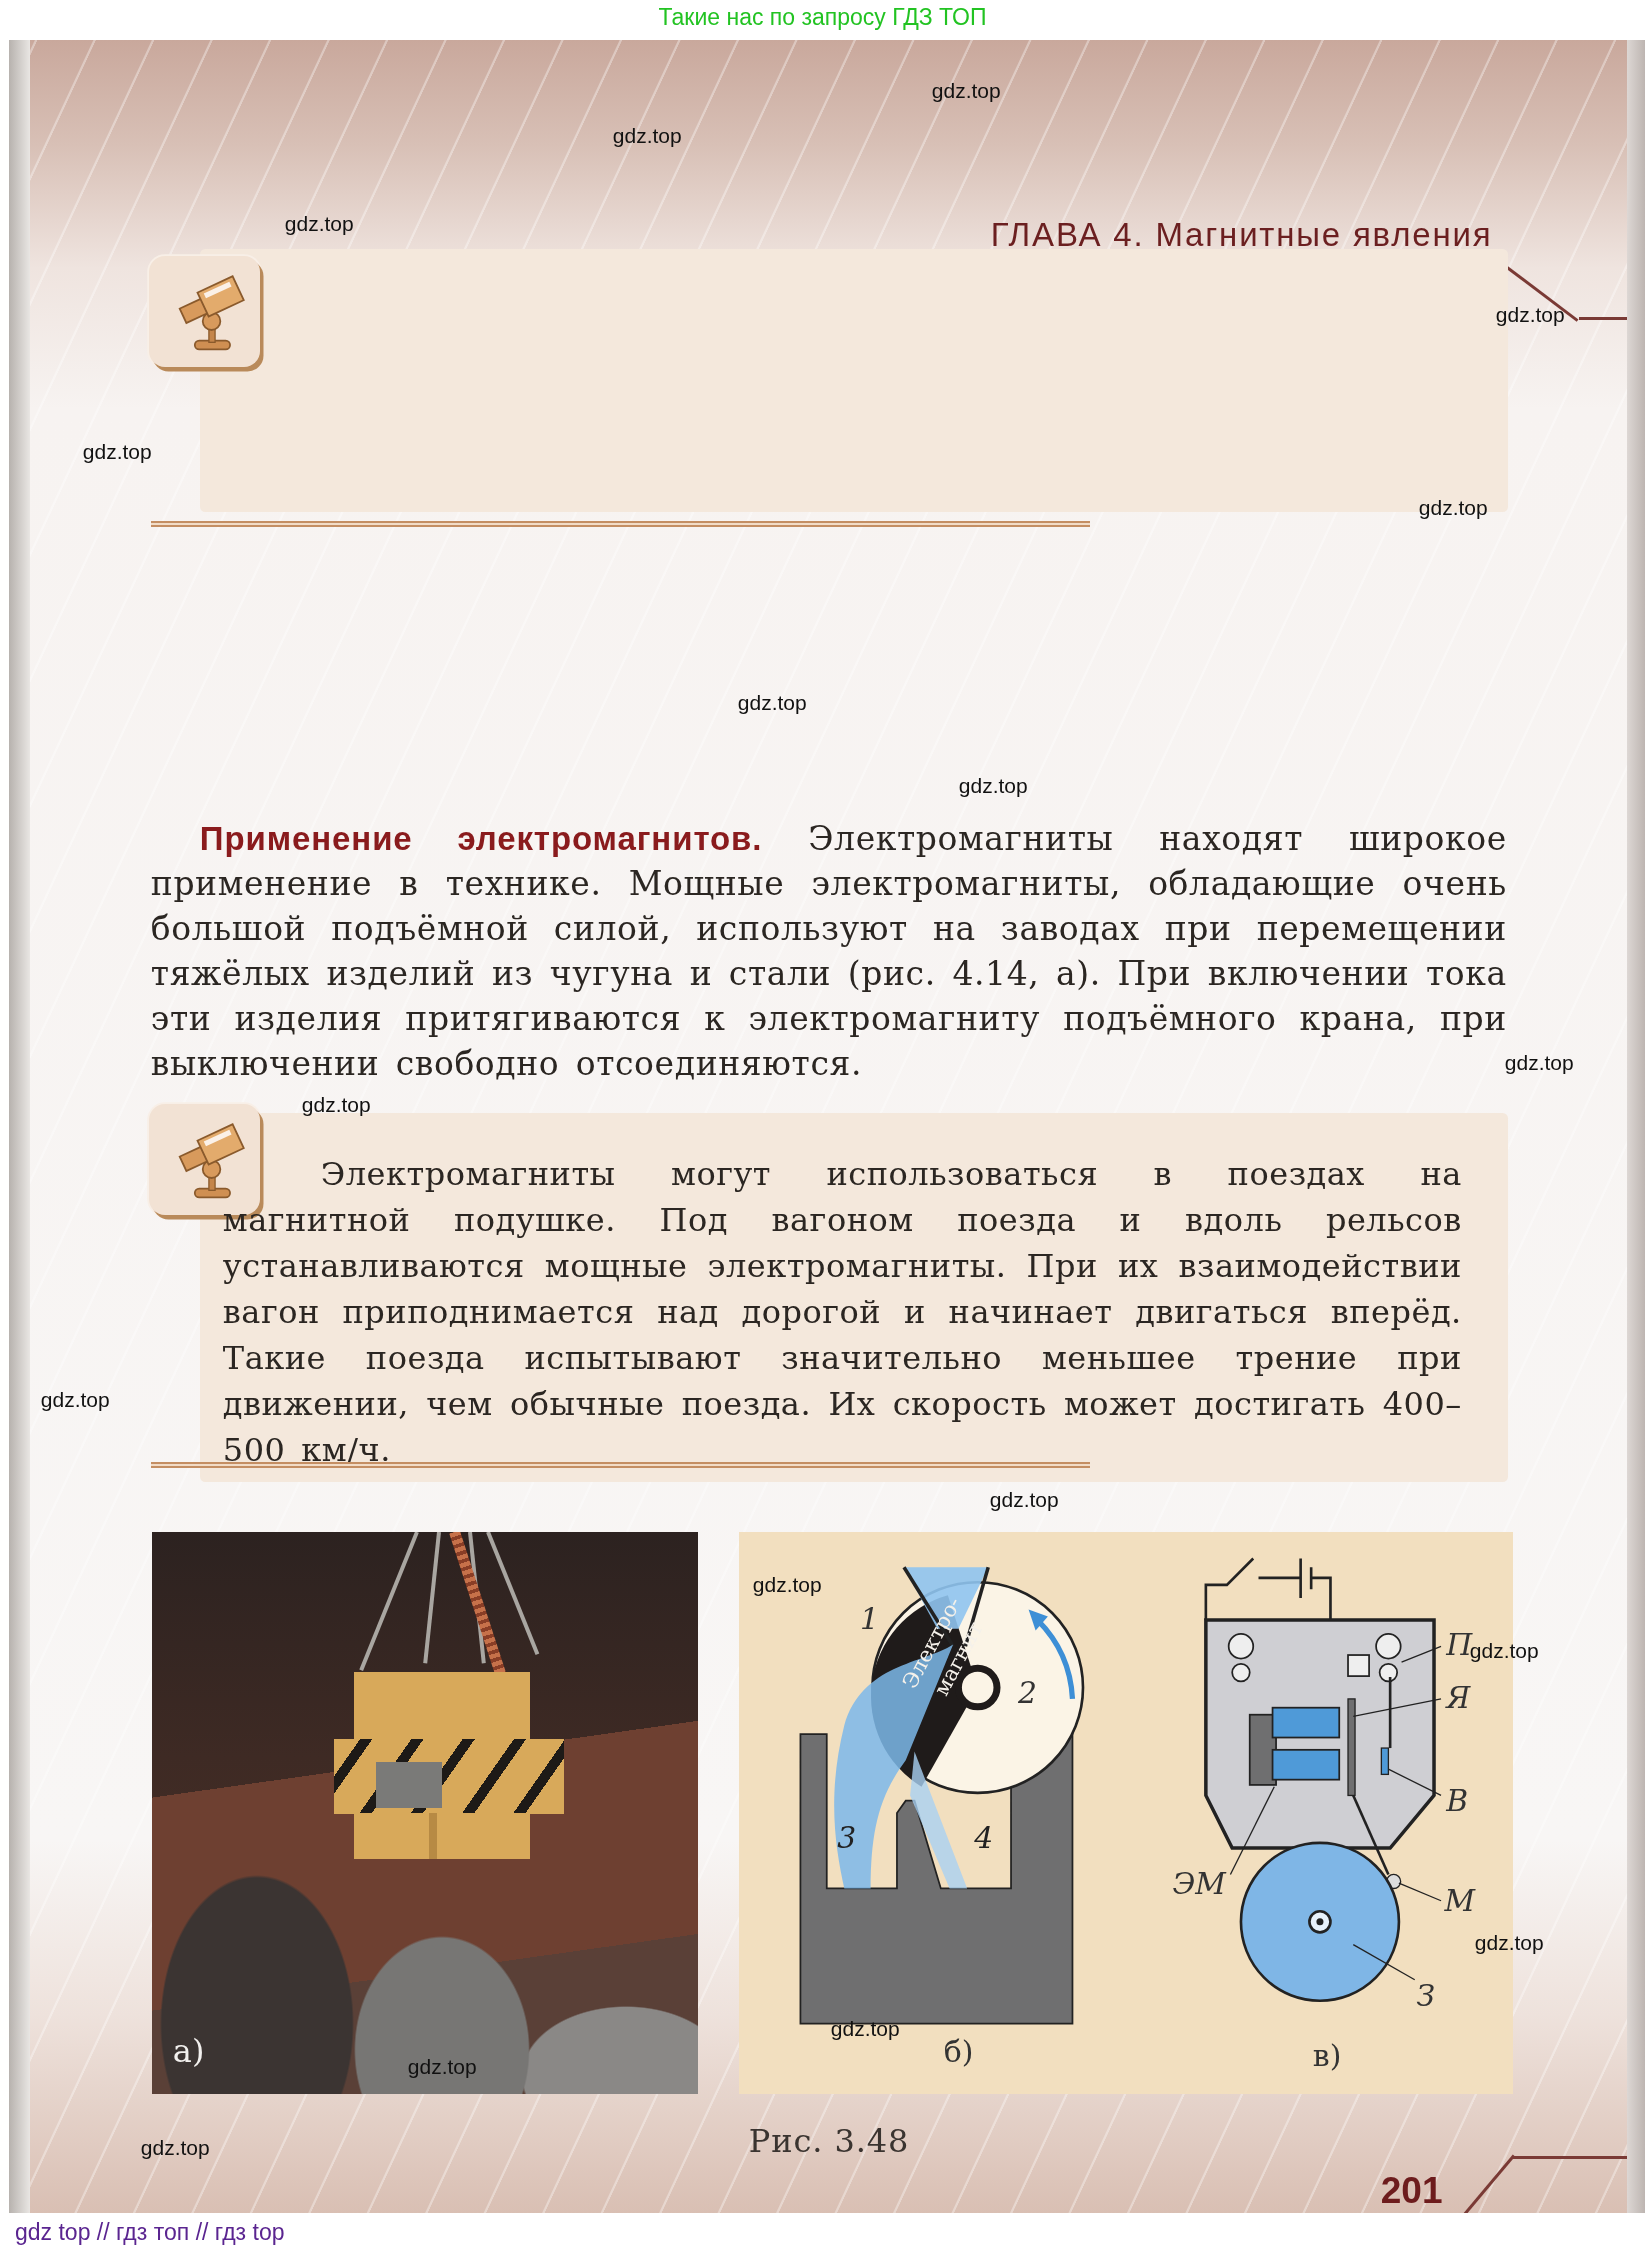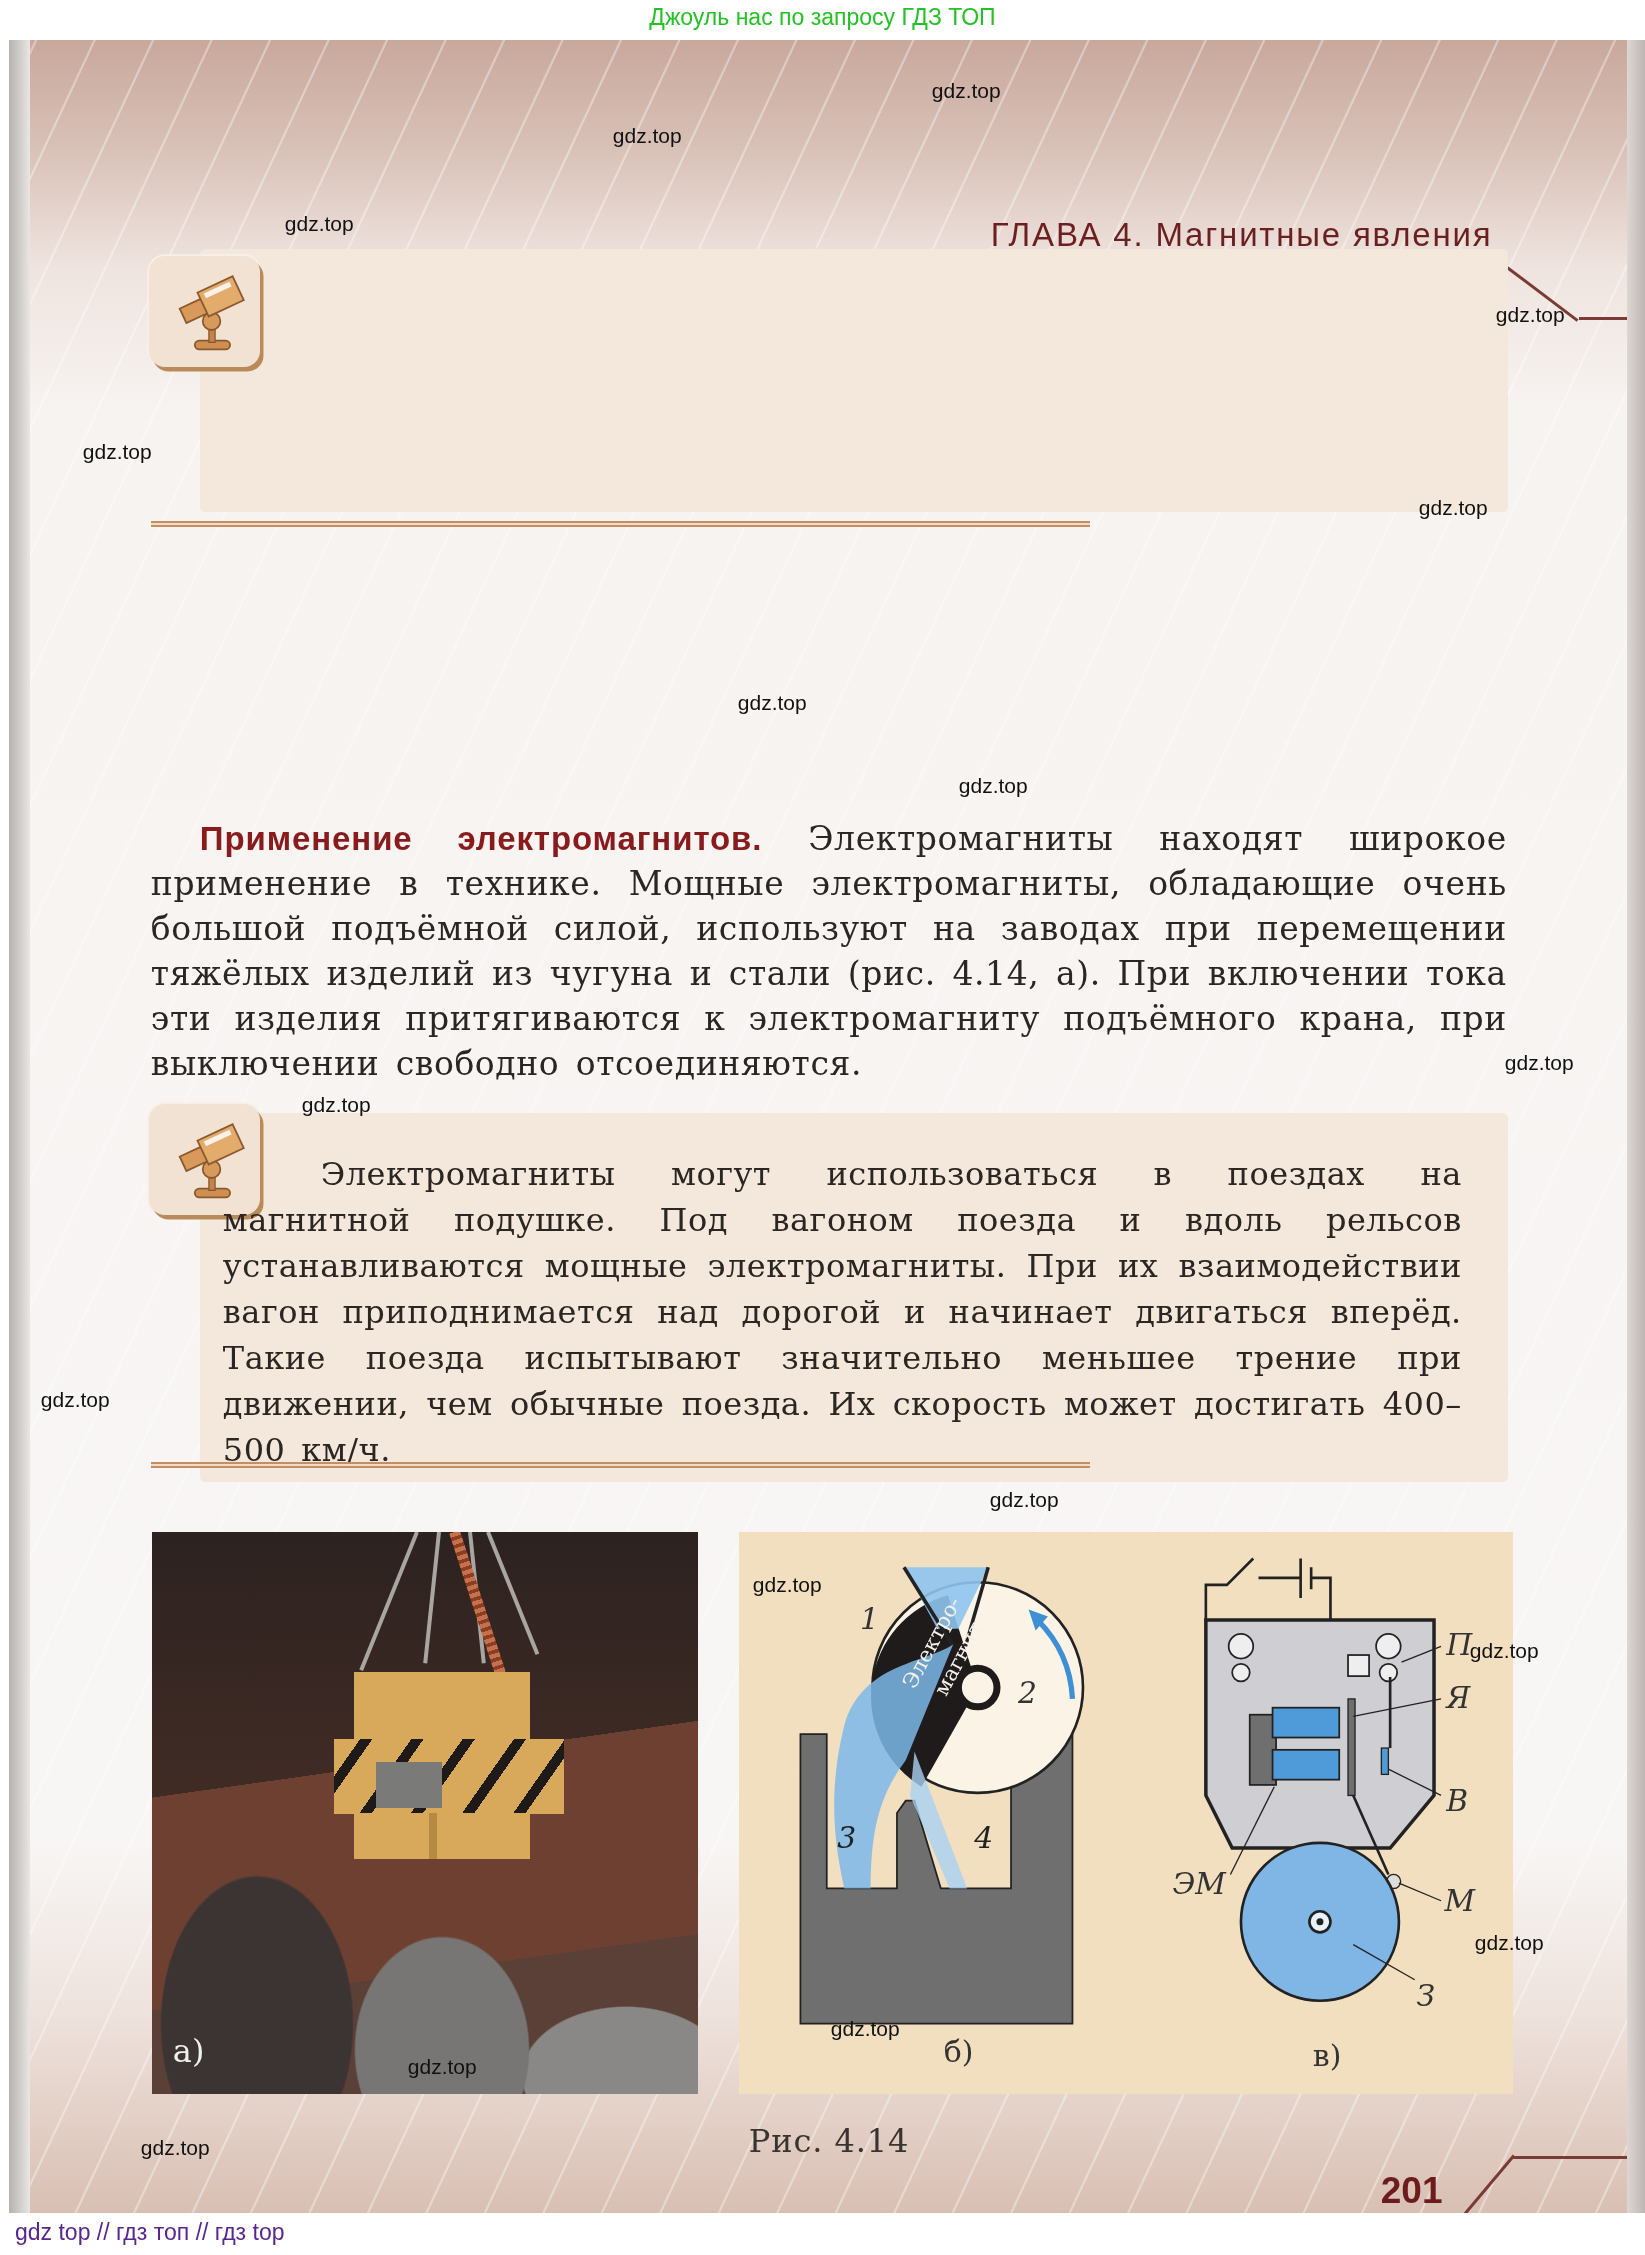--- a/index.html
+++ b/index.html
@@ -116,21 +116,21 @@
     position: absolute; left: 1372px; top: 2130px;
     font-family: "Liberation Sans", sans-serif; font-weight: bold; font-size: 37px; color: #6d1c1d;
   }
   .foot-line-diag { position: absolute; left: 1453px; top: 2175px; width: 79px; height: 2.6px; background: #7a3a35;
     transform-origin: 0 0; transform: rotate(-50deg); }
   .foot-line-right { position: absolute; left: 1503px; top: 2116px; width: 140px; height: 2.6px; background: #7a3a35; }
 </style>
 </head>
 <body>
 
-<div class="top-banner">Джоуль нас по запросу ГДЗ ТОП</div>
+<div class="top-banner">Такие нас по запросу ГДЗ ТОП</div>
 
 <div class="page">
 
   <div class="chapter-header">ГЛАВА 4. Магнитные явления</div>
   <div class="header-line"></div>
   <div class="header-line-diag"></div>
   <div class="header-line-end"></div>
 
   <div class="note-box" style="left:191px; top:209px; width:1308px; height:263px;"></div>
   <div class="note-icon" style="left:140px; top:216px;">
@@ -239,21 +239,21 @@
         <text x="806" y="318" font-family="DejaVu Serif, serif" font-style="italic" font-size="34" fill="#333">В</text>
         <text x="494" y="412" font-family="DejaVu Serif, serif" font-style="italic" font-size="34" fill="#333">ЭМ</text>
         <text x="804" y="432" font-family="DejaVu Serif, serif" font-style="italic" font-size="34" fill="#333">М</text>
         <text x="772" y="540" font-family="DejaVu Serif, serif" font-style="italic" font-size="34" fill="#333">З</text>
       </g>
     </svg>
     <div class="panel-label" style="left:205px; top:502px;">б)</div>
     <div class="panel-label" style="left:574px; top:506px;">в)</div>
   </div>
 
-  <div class="caption">Рис. 4.14</div>
+  <div class="caption">Рис. 3.48</div>
 
   <div class="page-number">201</div>
 
   <div class="foot-line-diag"></div>
   <div class="foot-line-right"></div>
 
   <span class="gdz" style="left:923px; top:39px;">gdz.top</span>
   <span class="gdz" style="left:604px; top:84px;">gdz.top</span>
   <span class="gdz" style="left:276px; top:172px;">gdz.top</span>
   <span class="gdz" style="left:1487px; top:263px;">gdz.top</span>

